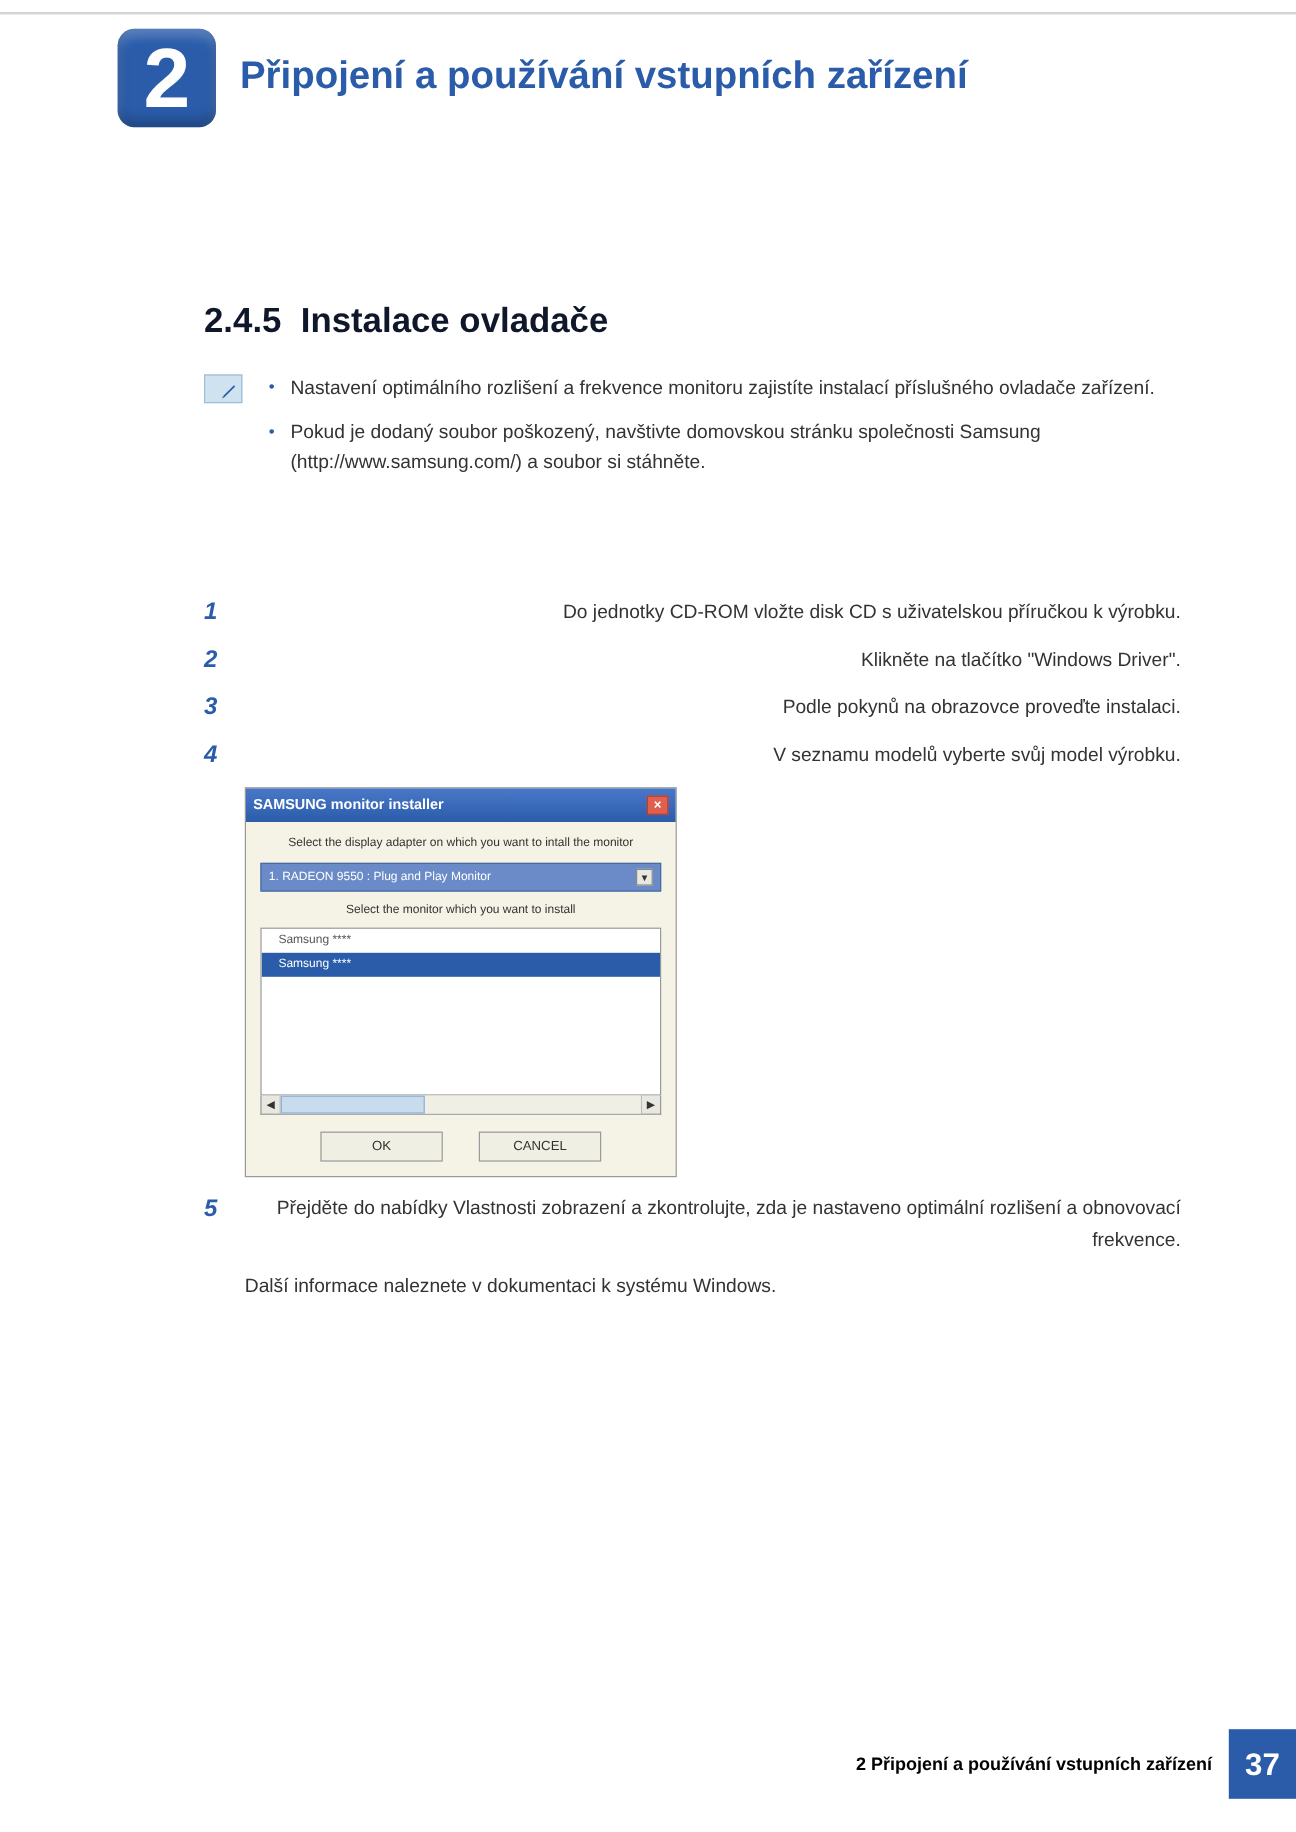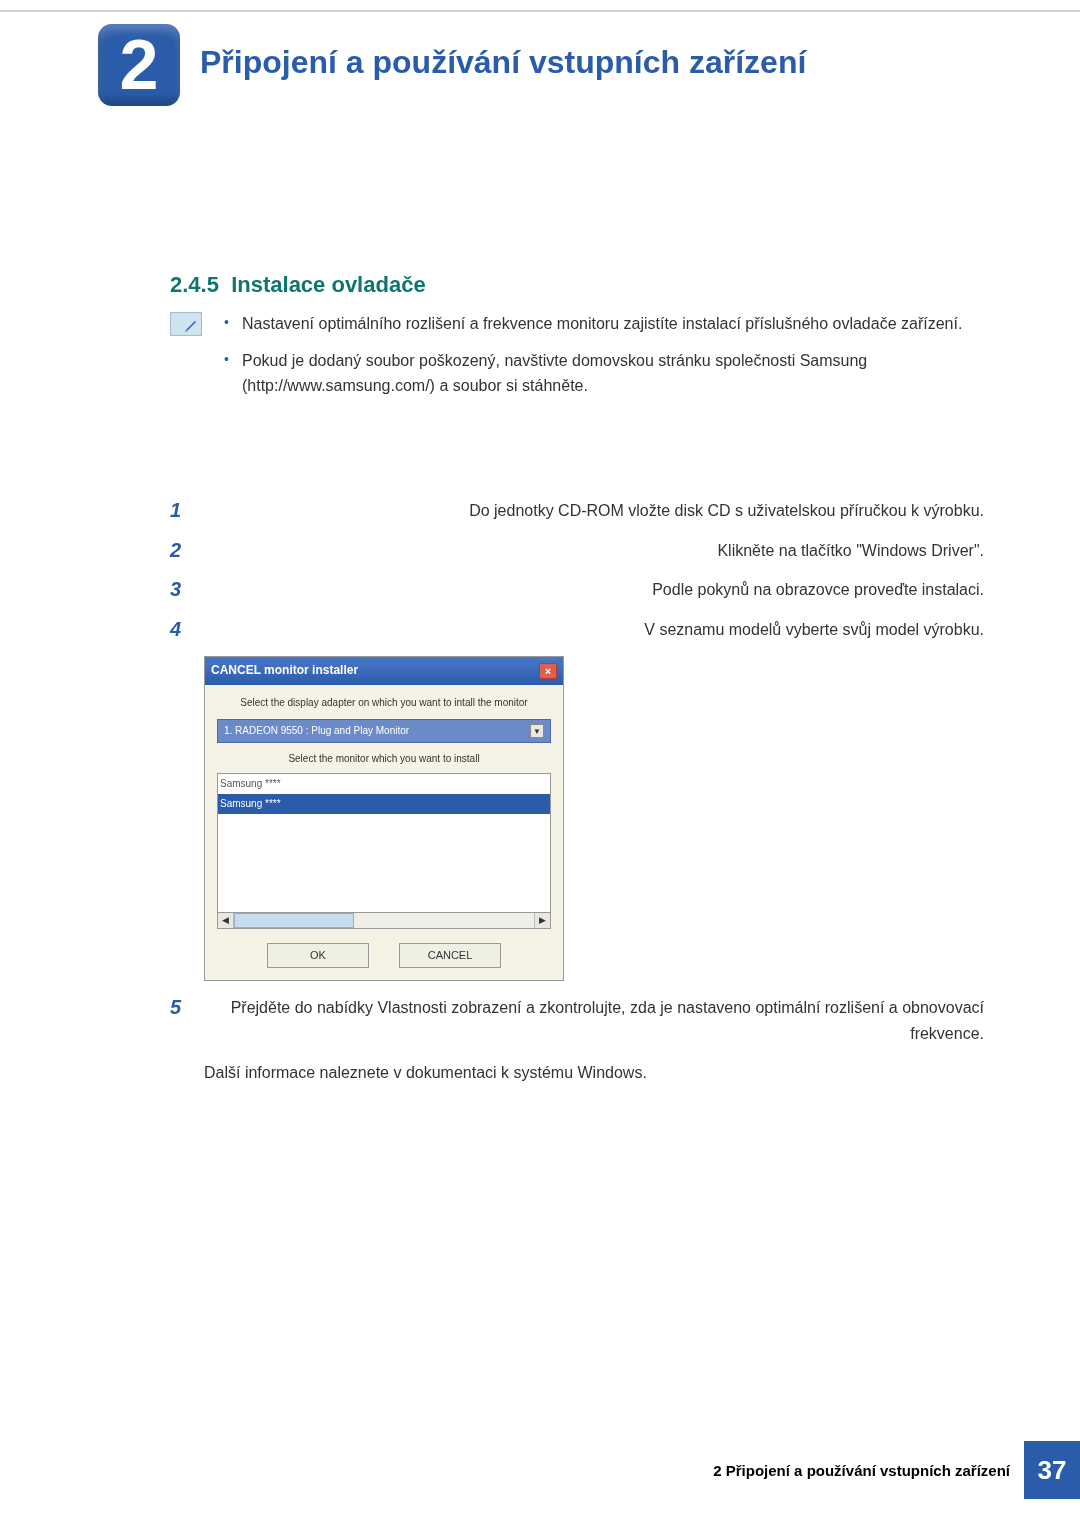--- a/index.html
+++ b/index.html
@@ -39,25 +39,25 @@
   .chapter-title {
     position: absolute;
     top: 44px;
     left: 200px;
     font-size: 32px;
     font-weight: bold;
     color: #2a5caa;
   }
   .section-heading {
     position: absolute;
-    top: 272px;
+    top: 252px;
     left: 170px;
-    font-size: 22px;
-    font-weight: bold;
-    color: #0f766e;
+    font-size: 29px;
+    font-weight: bold;
+    color: #0f172a;
   }
   .note-block {
     position: absolute;
     top: 312px;
     left: 170px;
     right: 96px;
     display: flex;
     gap: 18px;
   }
   .note-icon {
@@ -163,21 +163,21 @@
     border: 1px solid #888;
   }
   .inst-label2 { text-align: center; margin-bottom: 6px; font-size: 10px; }
   .inst-list {
     background: #fff;
     border: 1px solid #999;
     height: 140px;
     overflow: hidden;
     font-size: 10px;
   }
-  .inst-list .row { padding: 2px 2px; color: #555;}
+  .inst-list .row { padding: 2px 14px; color: #555;}
   .inst-list .row.sel { background: #2a5caa; color: #fff; }
   .inst-hscroll {
     display: flex;
     border: 1px solid #999;
     border-top: none;
     height: 16px;
     background: #e8e8e0;
     align-items: stretch;
   }
   .inst-hscroll .btn { width: 16px; text-align: center; font-size: 9px; line-height: 14px; border-right: 1px solid #bbb;}
@@ -266,21 +266,21 @@
     <div class="step-num">3</div>
     <div class="step-text">Podle pokynů na obrazovce proveďte instalaci.</div>
   </div>
   <div class="step-row">
     <div class="step-num">4</div>
     <div class="step-text">V seznamu modelů vyberte svůj model výrobku.</div>
   </div>
 
   <div class="installer-figure">
     <div class="inst-titlebar">
-      <span>CANCEL monitor installer</span>
+      <span>SAMSUNG monitor installer</span>
       <span class="inst-close">×</span>
     </div>
     <div class="inst-body">
       <div class="inst-label1">Select the display adapter on which you want to intall the monitor</div>
       <div class="inst-combo">
         <span>1. RADEON 9550 : Plug and Play Monitor</span>
         <span class="arrow">▼</span>
       </div>
       <div class="inst-label2">Select the monitor which you want to install</div>
       <div class="inst-list">

